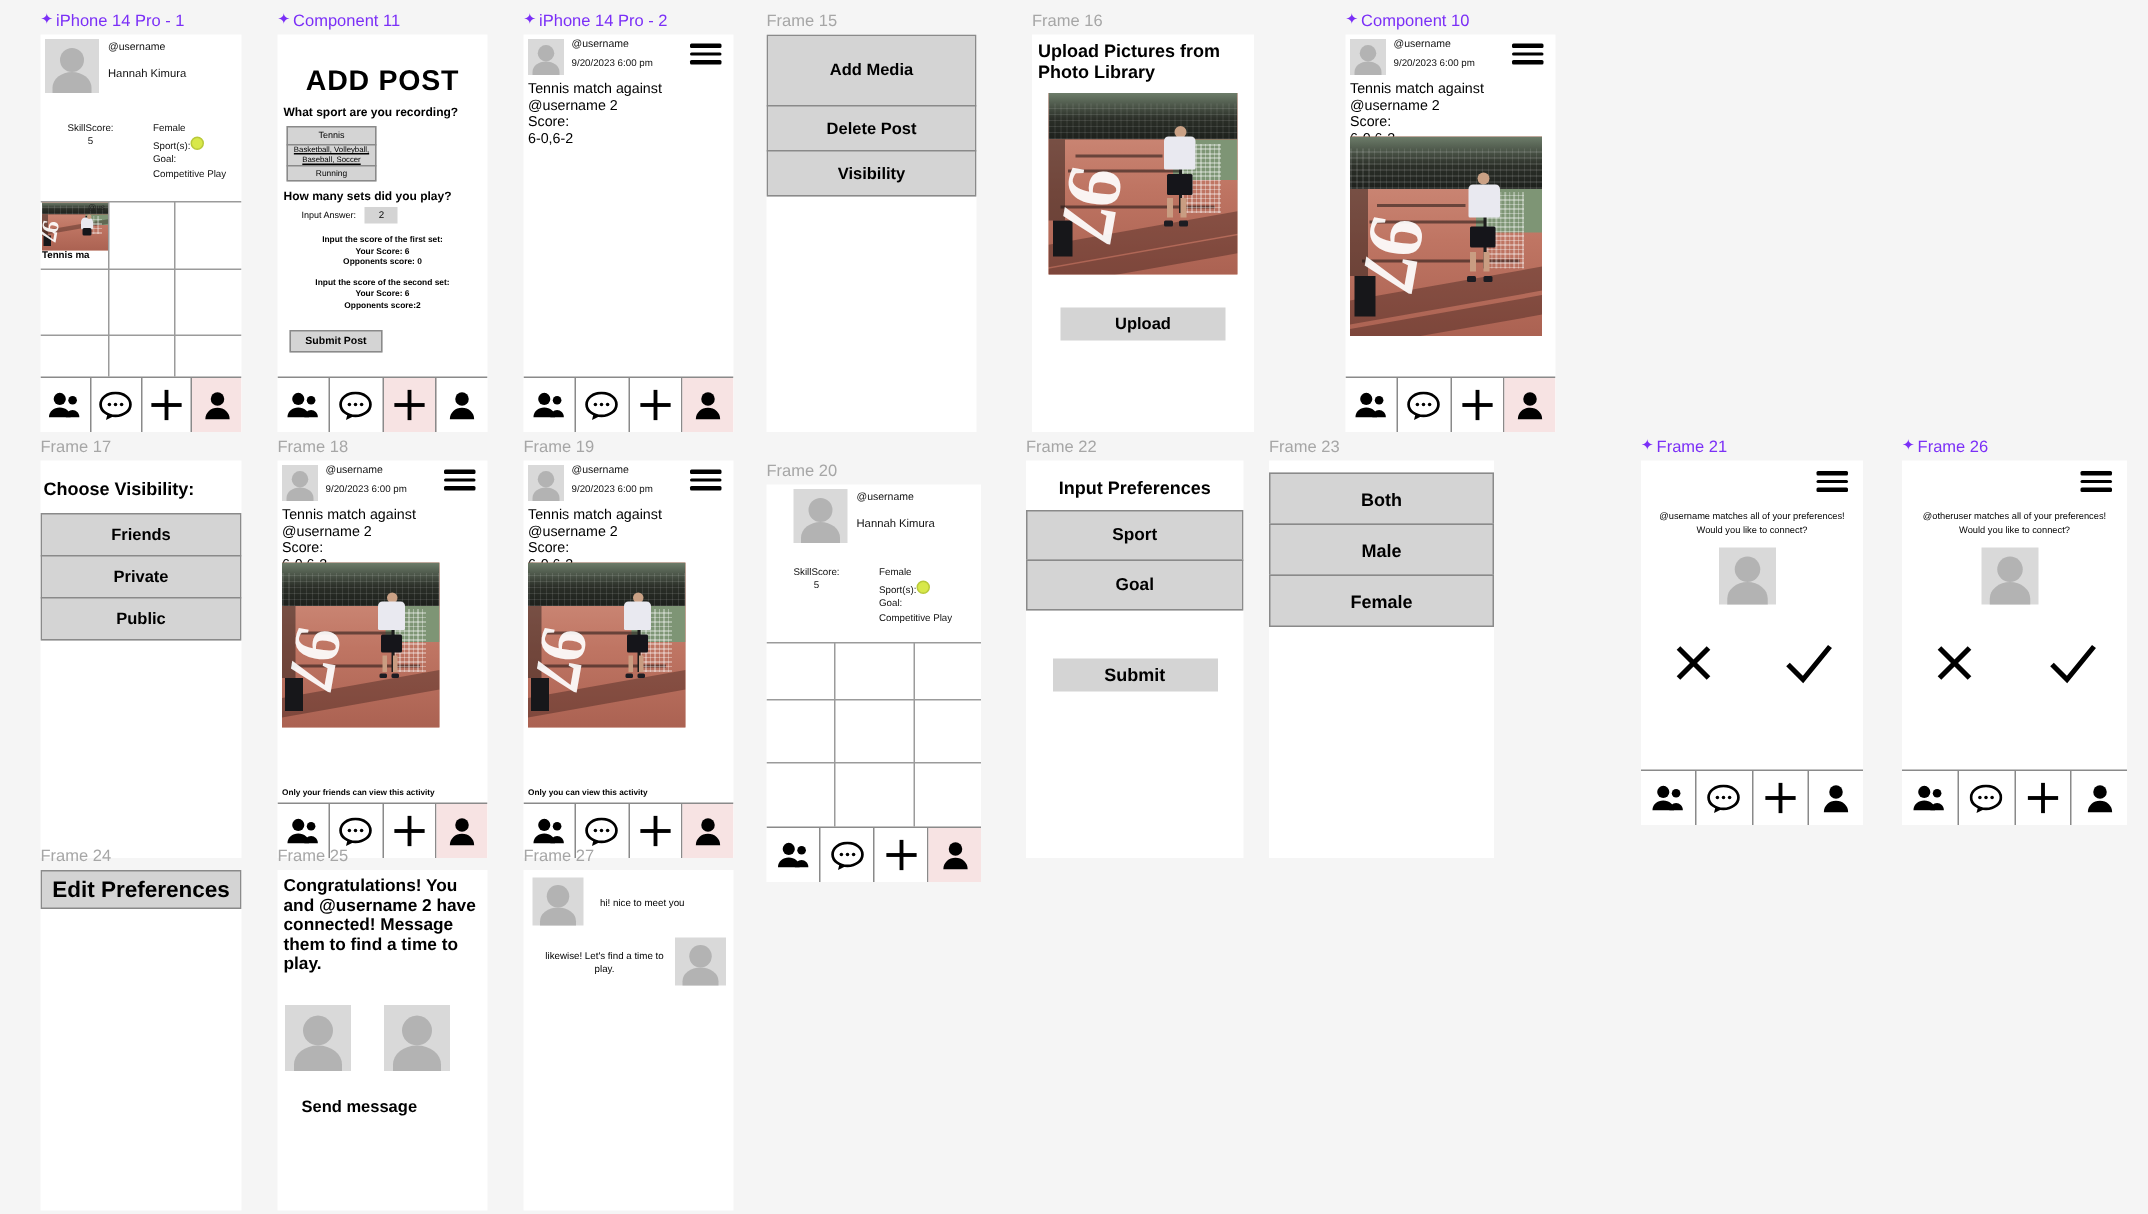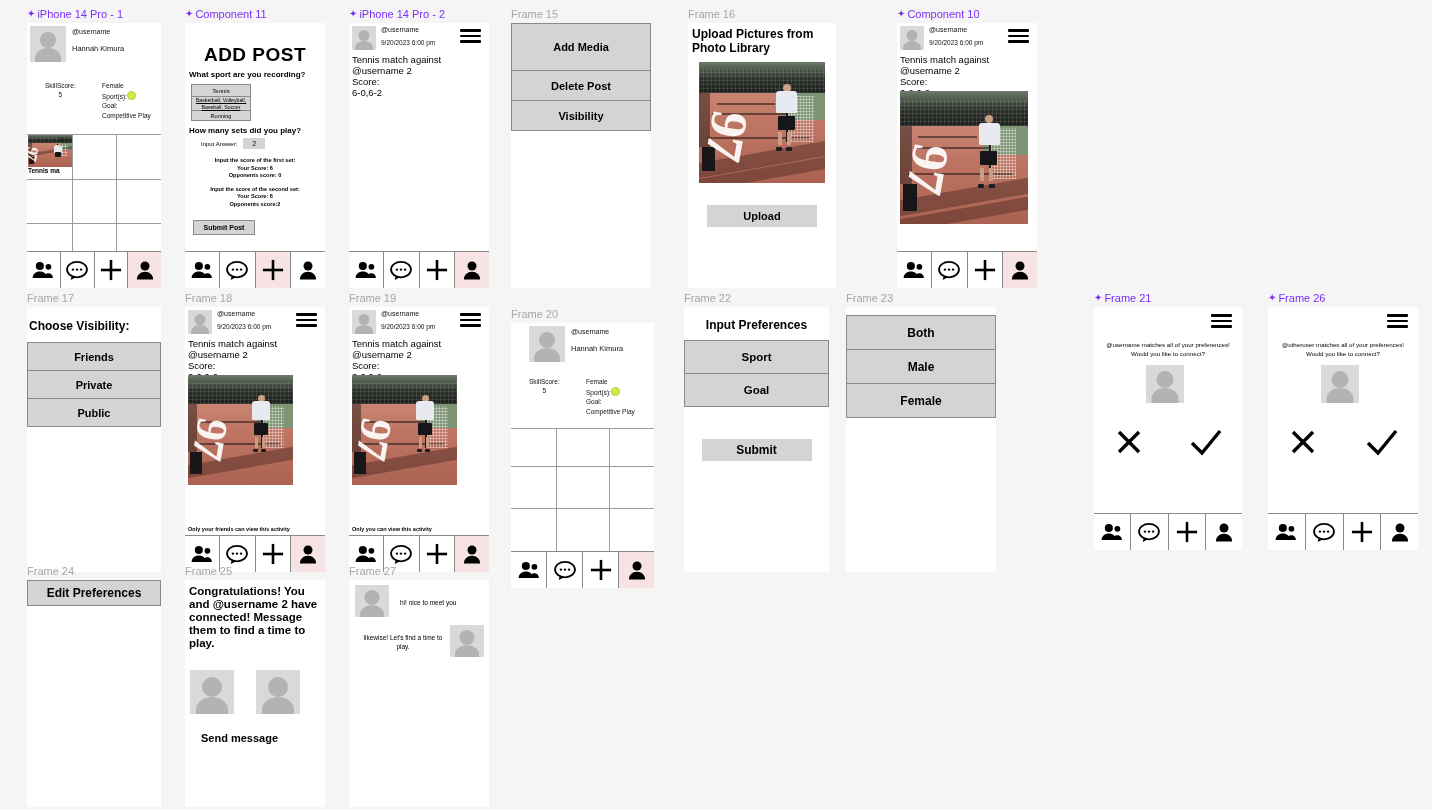--- a/index.html
+++ b/index.html
@@ -913,21 +913,21 @@
               <path d="M1 20.5c0-5 4-8.5 9-8.5s9 3.5 9 8.5z" fill="#000"></path>
             </svg>
         </div>
       </div>
     </div>
   </div>
 
   <div class="frame" style="left:27px; top:565px;">
     <div class="frame-label">Frame 24</div>
     <div class="phone" style="width:134px; height:227px;">
-      <div class="stack-btn" style="height:26px; font-size:12px; margin-top:0;">Edit Preferences</div>
+      <div class="stack-btn" style="height:26px; font-size:15px; margin-top:0;">Edit Preferences</div>
     </div>
   </div>
 
   <div class="frame" style="left:185px; top:565px;">
     <div class="frame-label">Frame 25</div>
     <div class="phone" style="width:140px; height:227px;">
       <div style="font-size:11.5px; font-weight:bold; line-height:13px; margin:5px 4px 0 4px;">Congratulations! You and @username 2 have connected! Message them to find a time to play.</div>
       <div style="display:flex; gap:22px; margin:20px 0 0 5px;">
         <div class="avatar" style="width:44px;height:44px;">
           <div class="head" style="width:20px;height:20px;top:7px;"></div>

